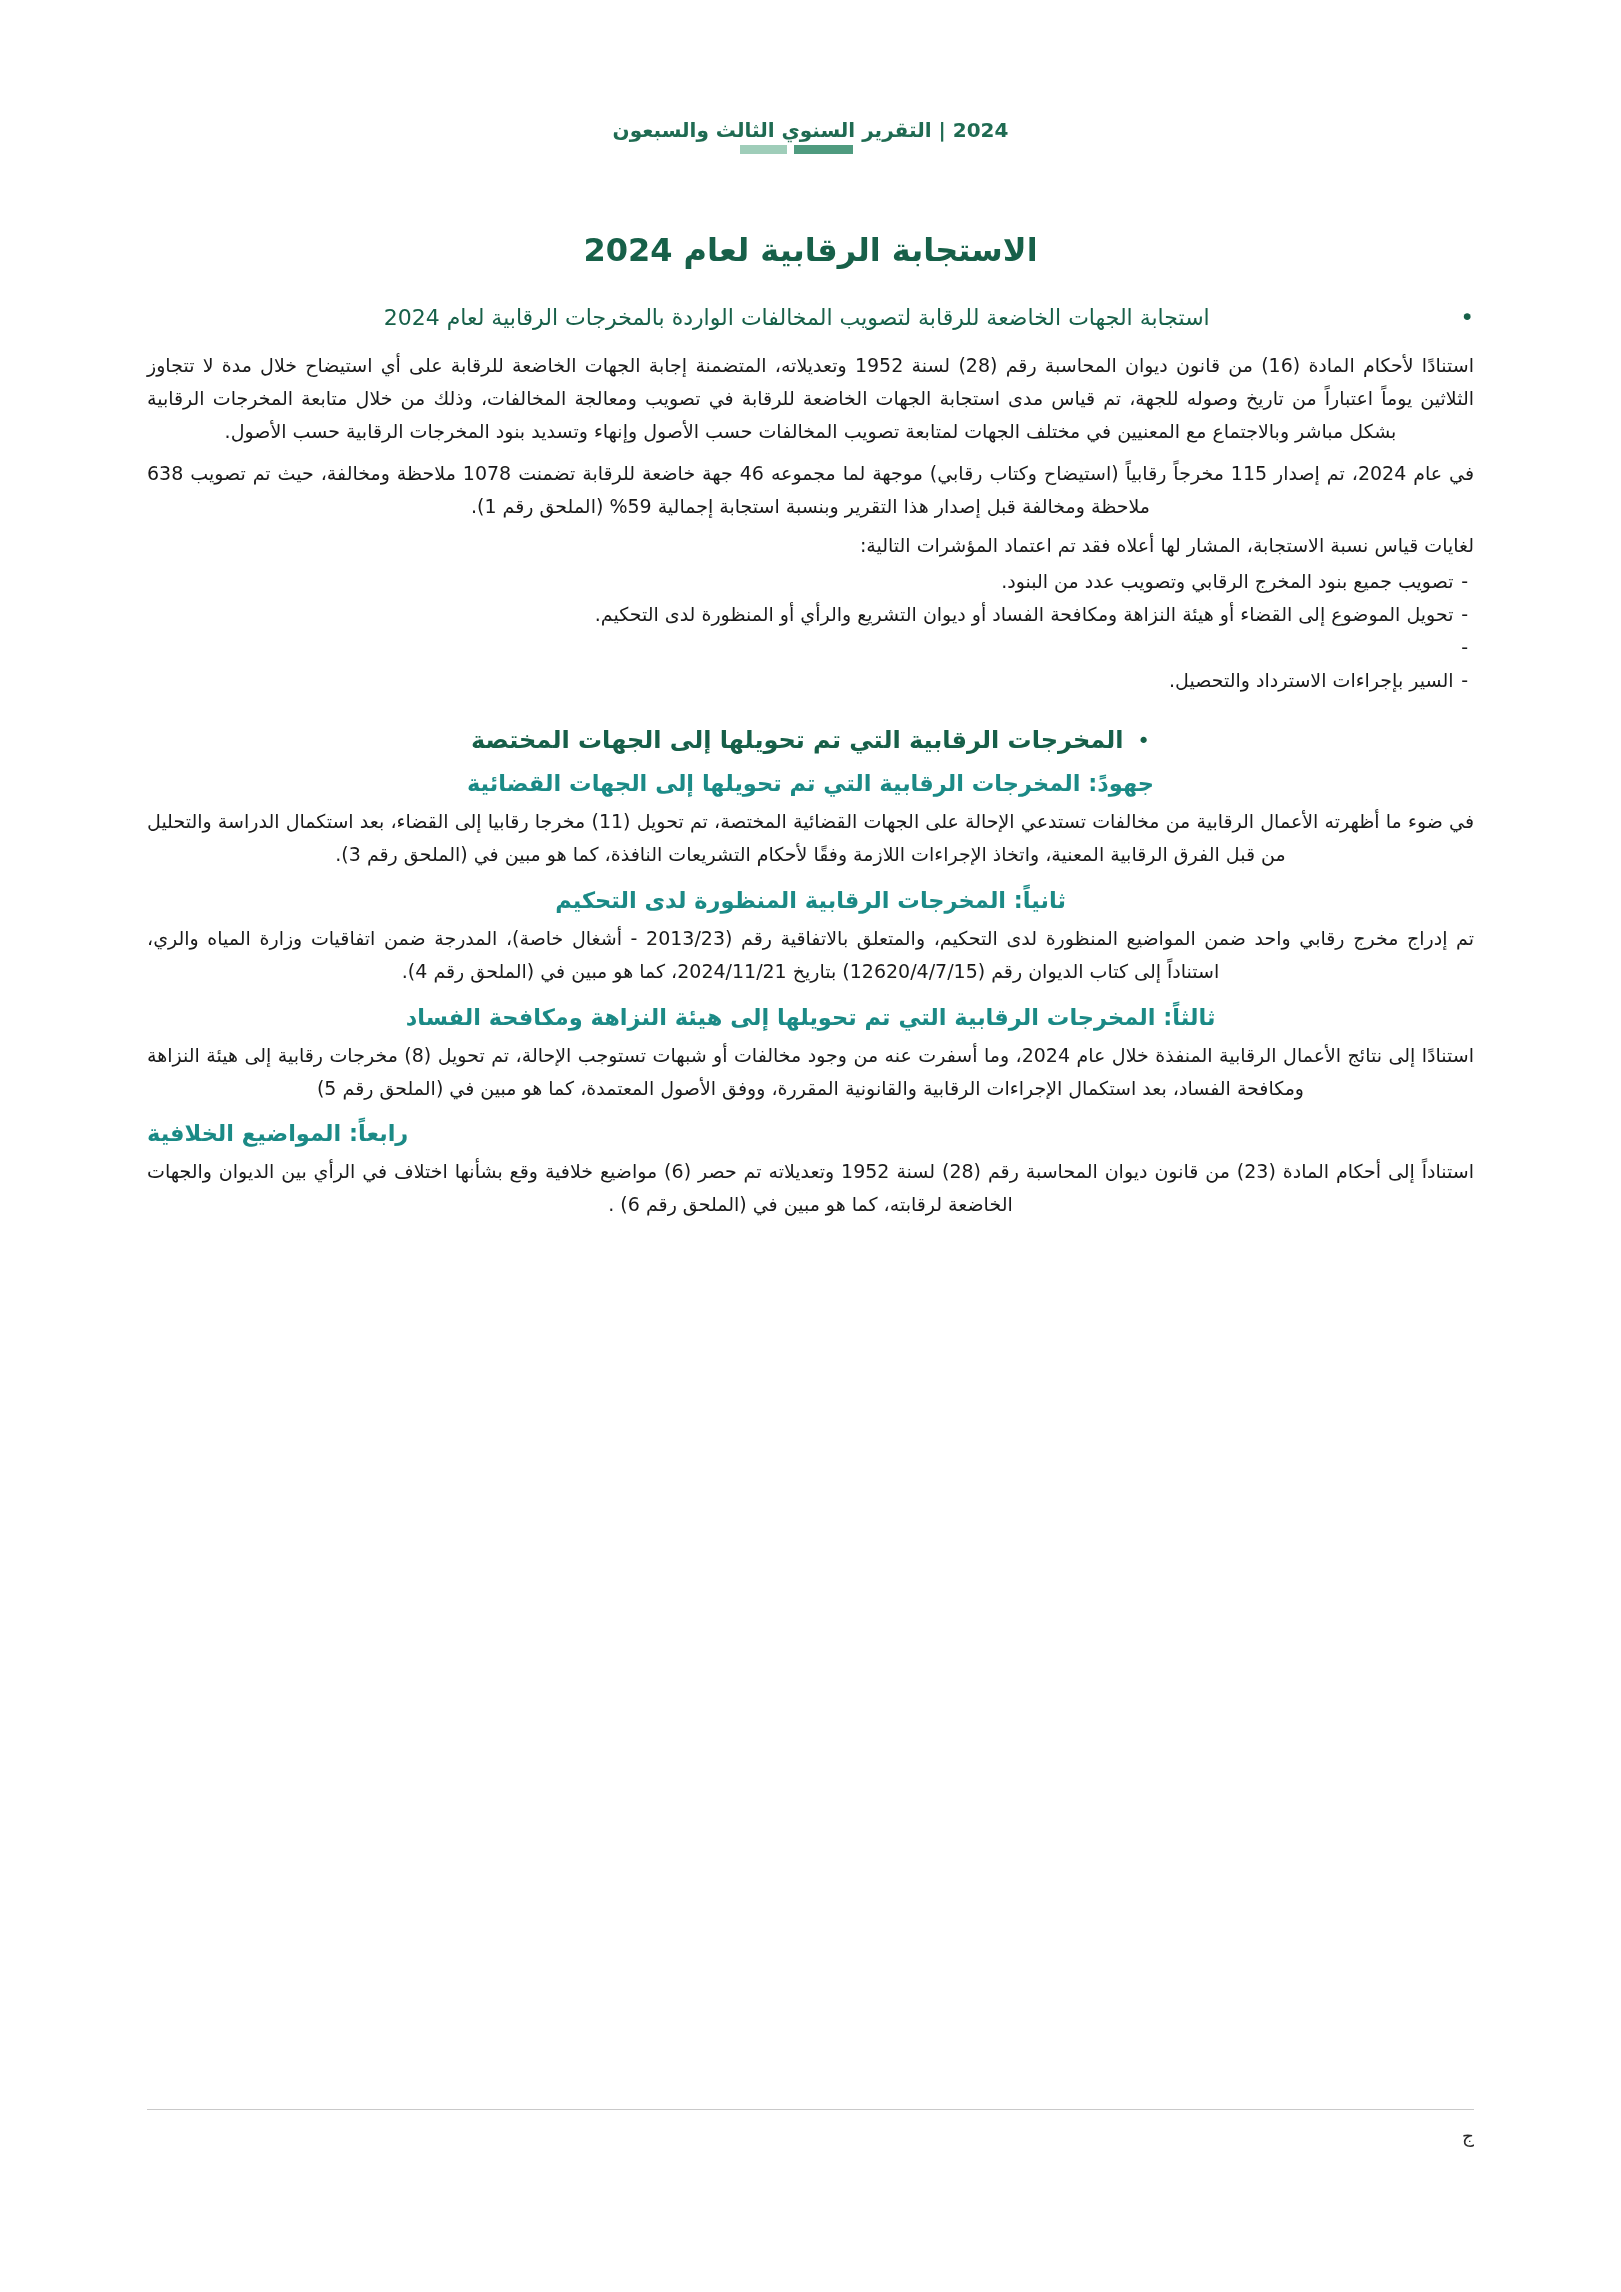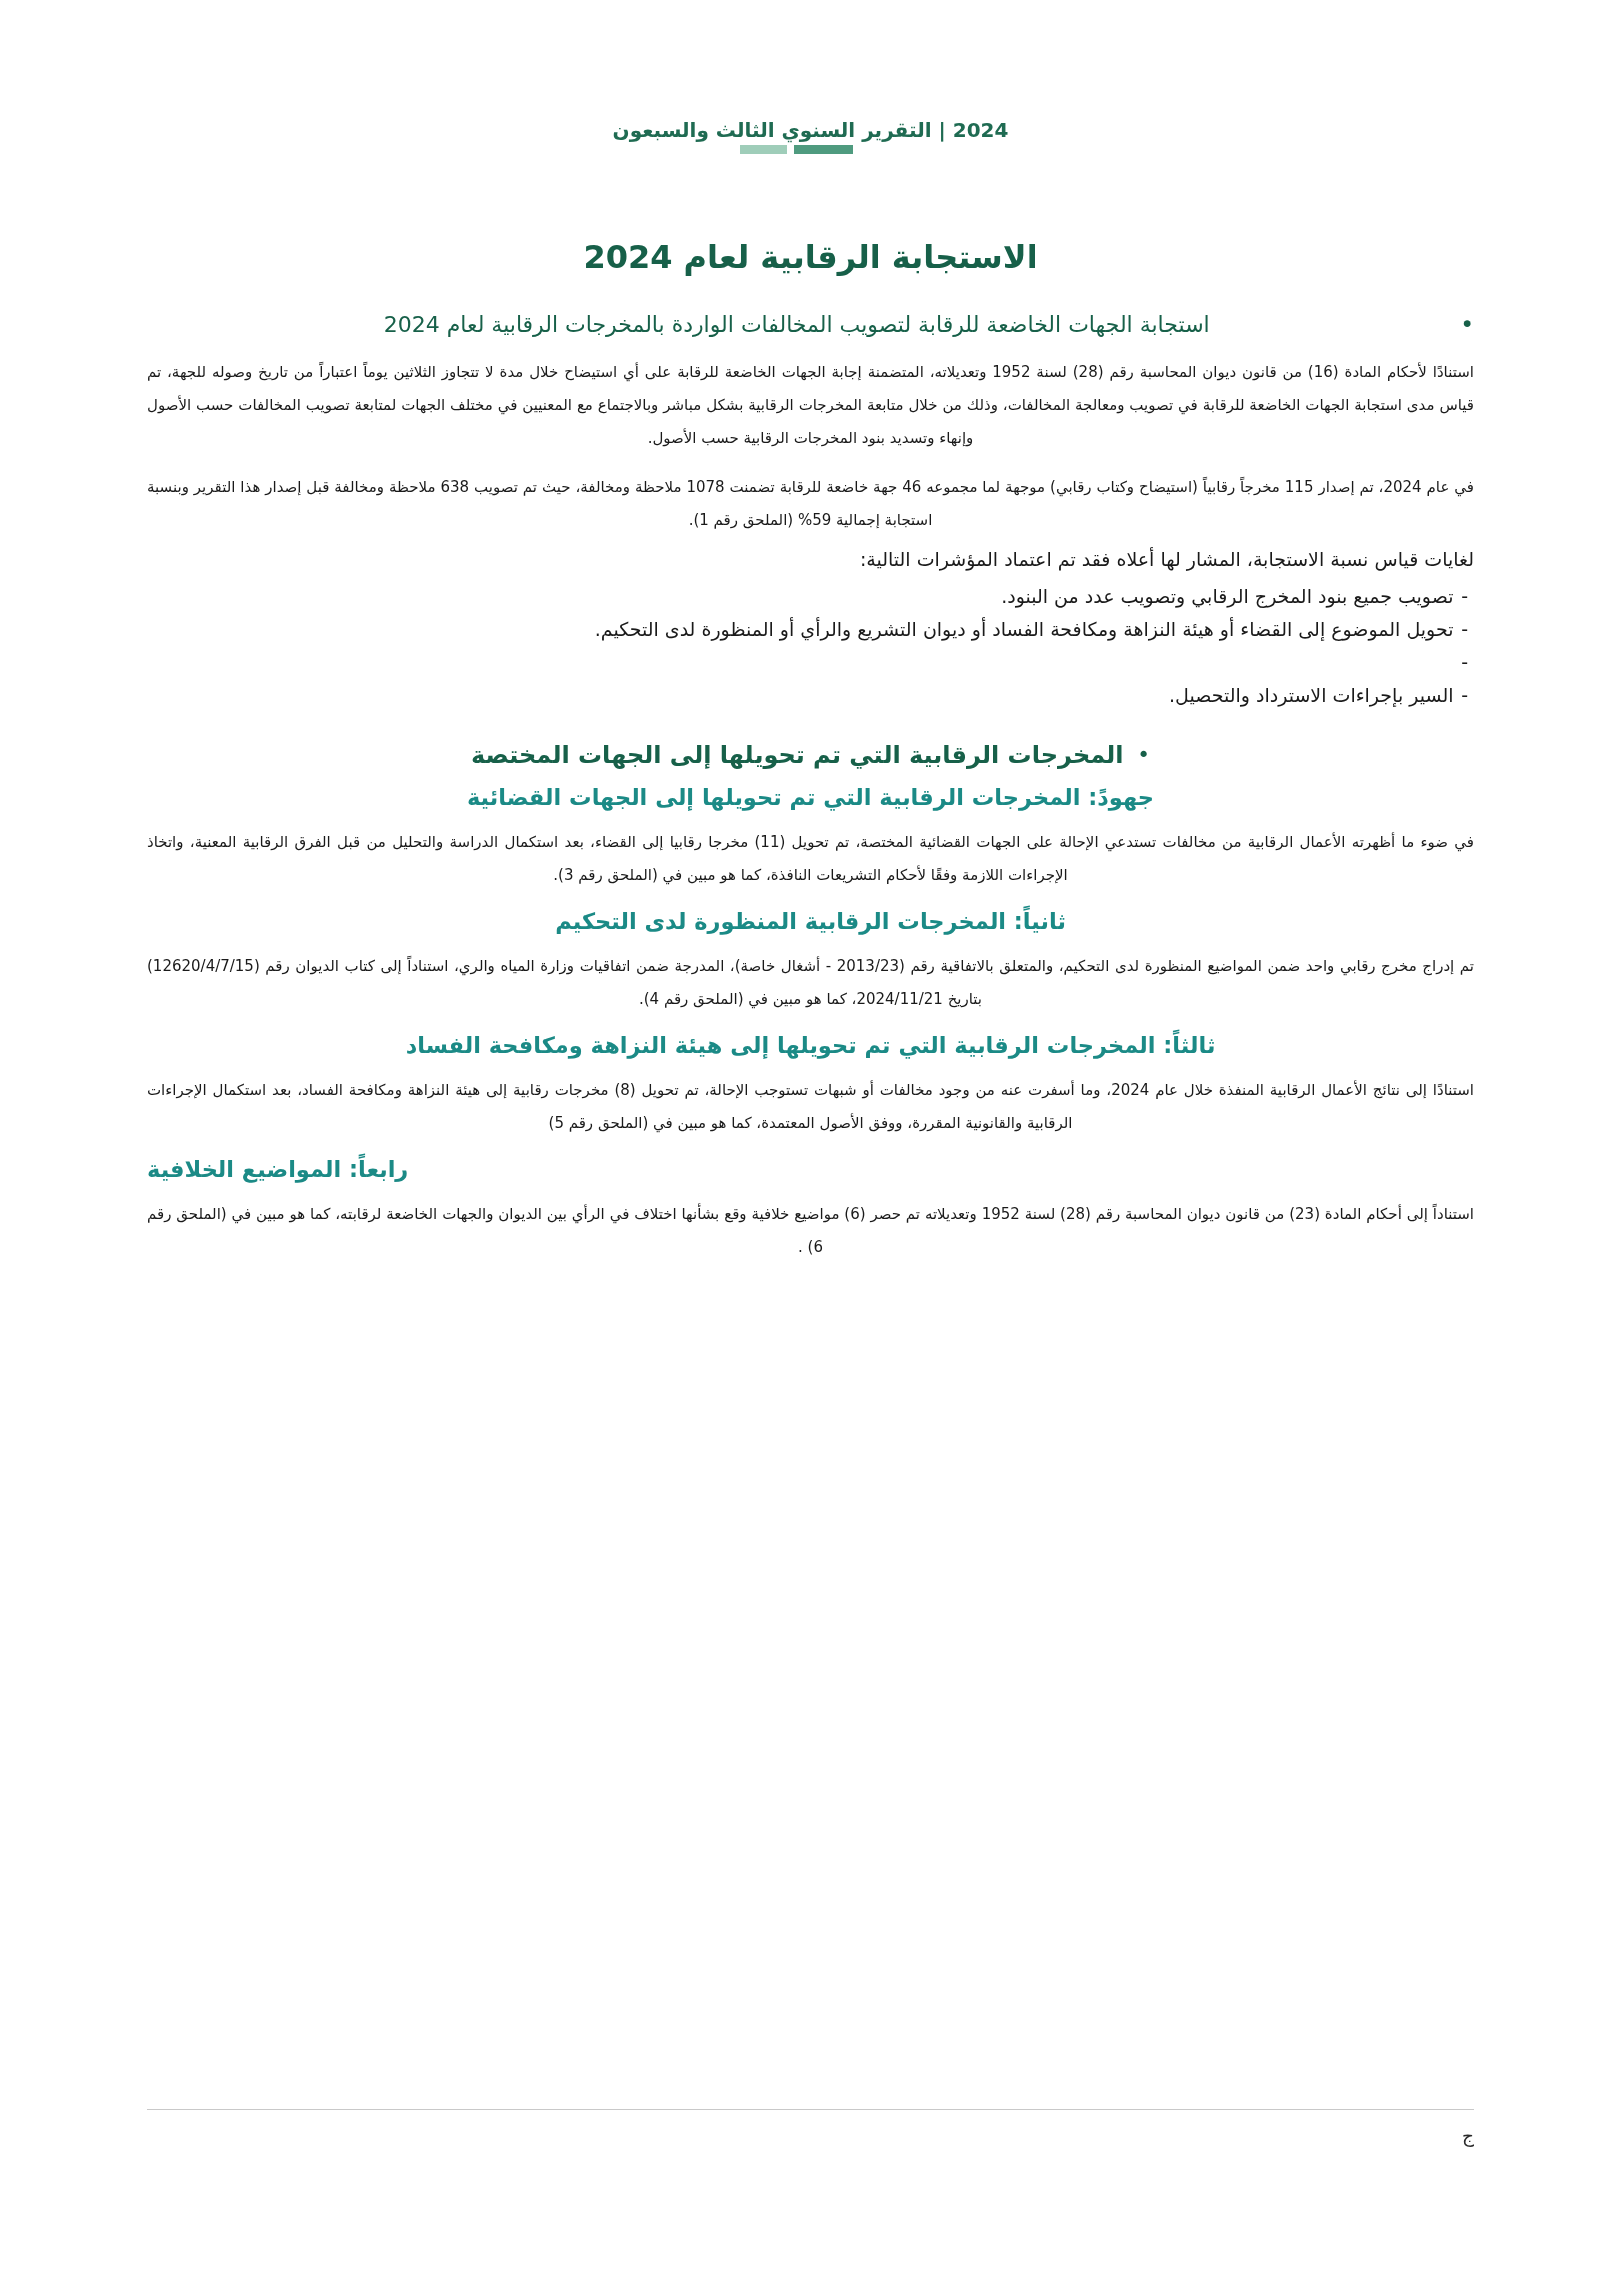--- a/index.html
+++ b/index.html
@@ -67,21 +67,21 @@
 
   
   .content {
     position: absolute;
     top: 223px;
     right: 147px;
     left: 147px;
   }
 
   h1.doc-title {
-    margin: 15px 0 33px 0;
+    margin: 8px 0 33px 0;
     text-align: center;
     font-size: 32px;
     font-weight: bold;
     color: #176049;
     letter-spacing: 0;
   }
 
   .bullet-head {
     display: flex;
     flex-direction: row;
@@ -100,22 +100,22 @@
     color: #176049;
     font-size: 22px;
     font-weight: normal;
     line-height: 31px;
     flex: 1;
   }
   .bullet-head.center .bh-text { text-align: center; }
   .bullet-head.center { justify-content: center; gap: 13.7px; }
 
   p.body {
-    margin: 16px 0 2px 0;
-    font-size: 15px;
+    margin: 9px 0 2px 0;
+    font-size: 19px;
     line-height: 33px;
     text-align: justify;
     text-align-last: right;
     color: #1a1a1a;
   }
   p.body.lastcenter { text-align-last: center; }
 
   .para-block { margin-bottom: 5.9px; }
 
   .lead-line {

